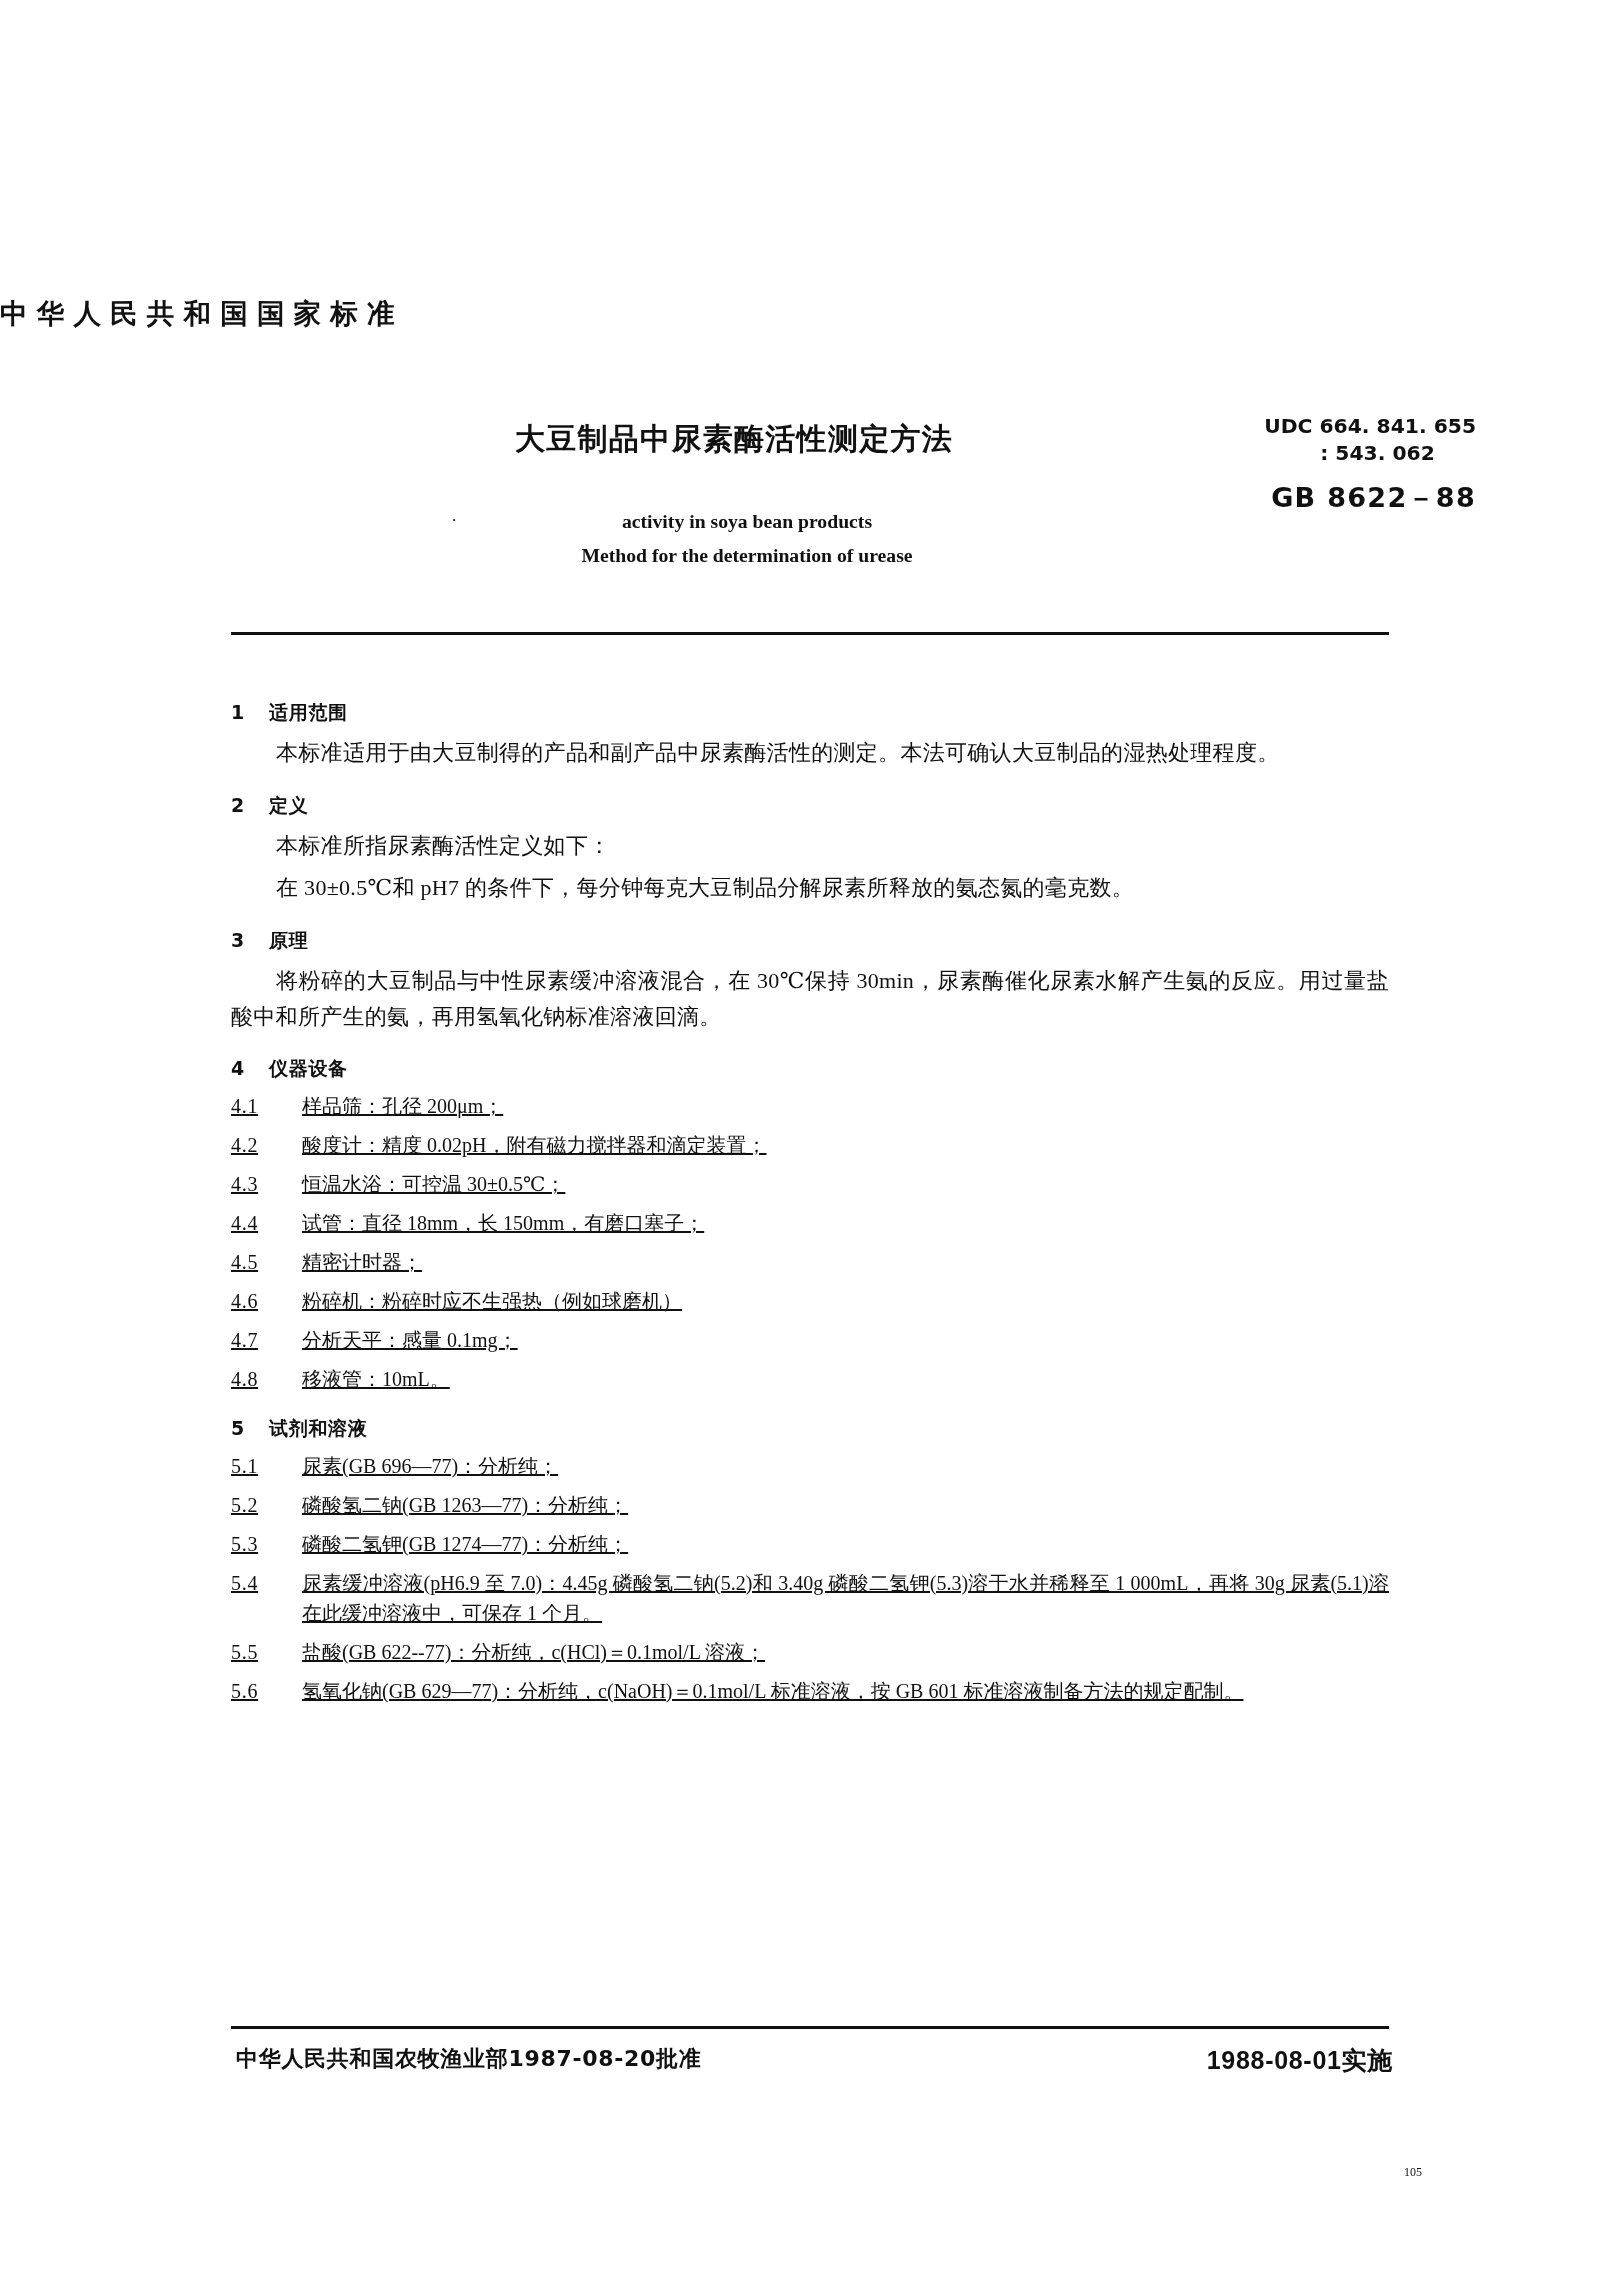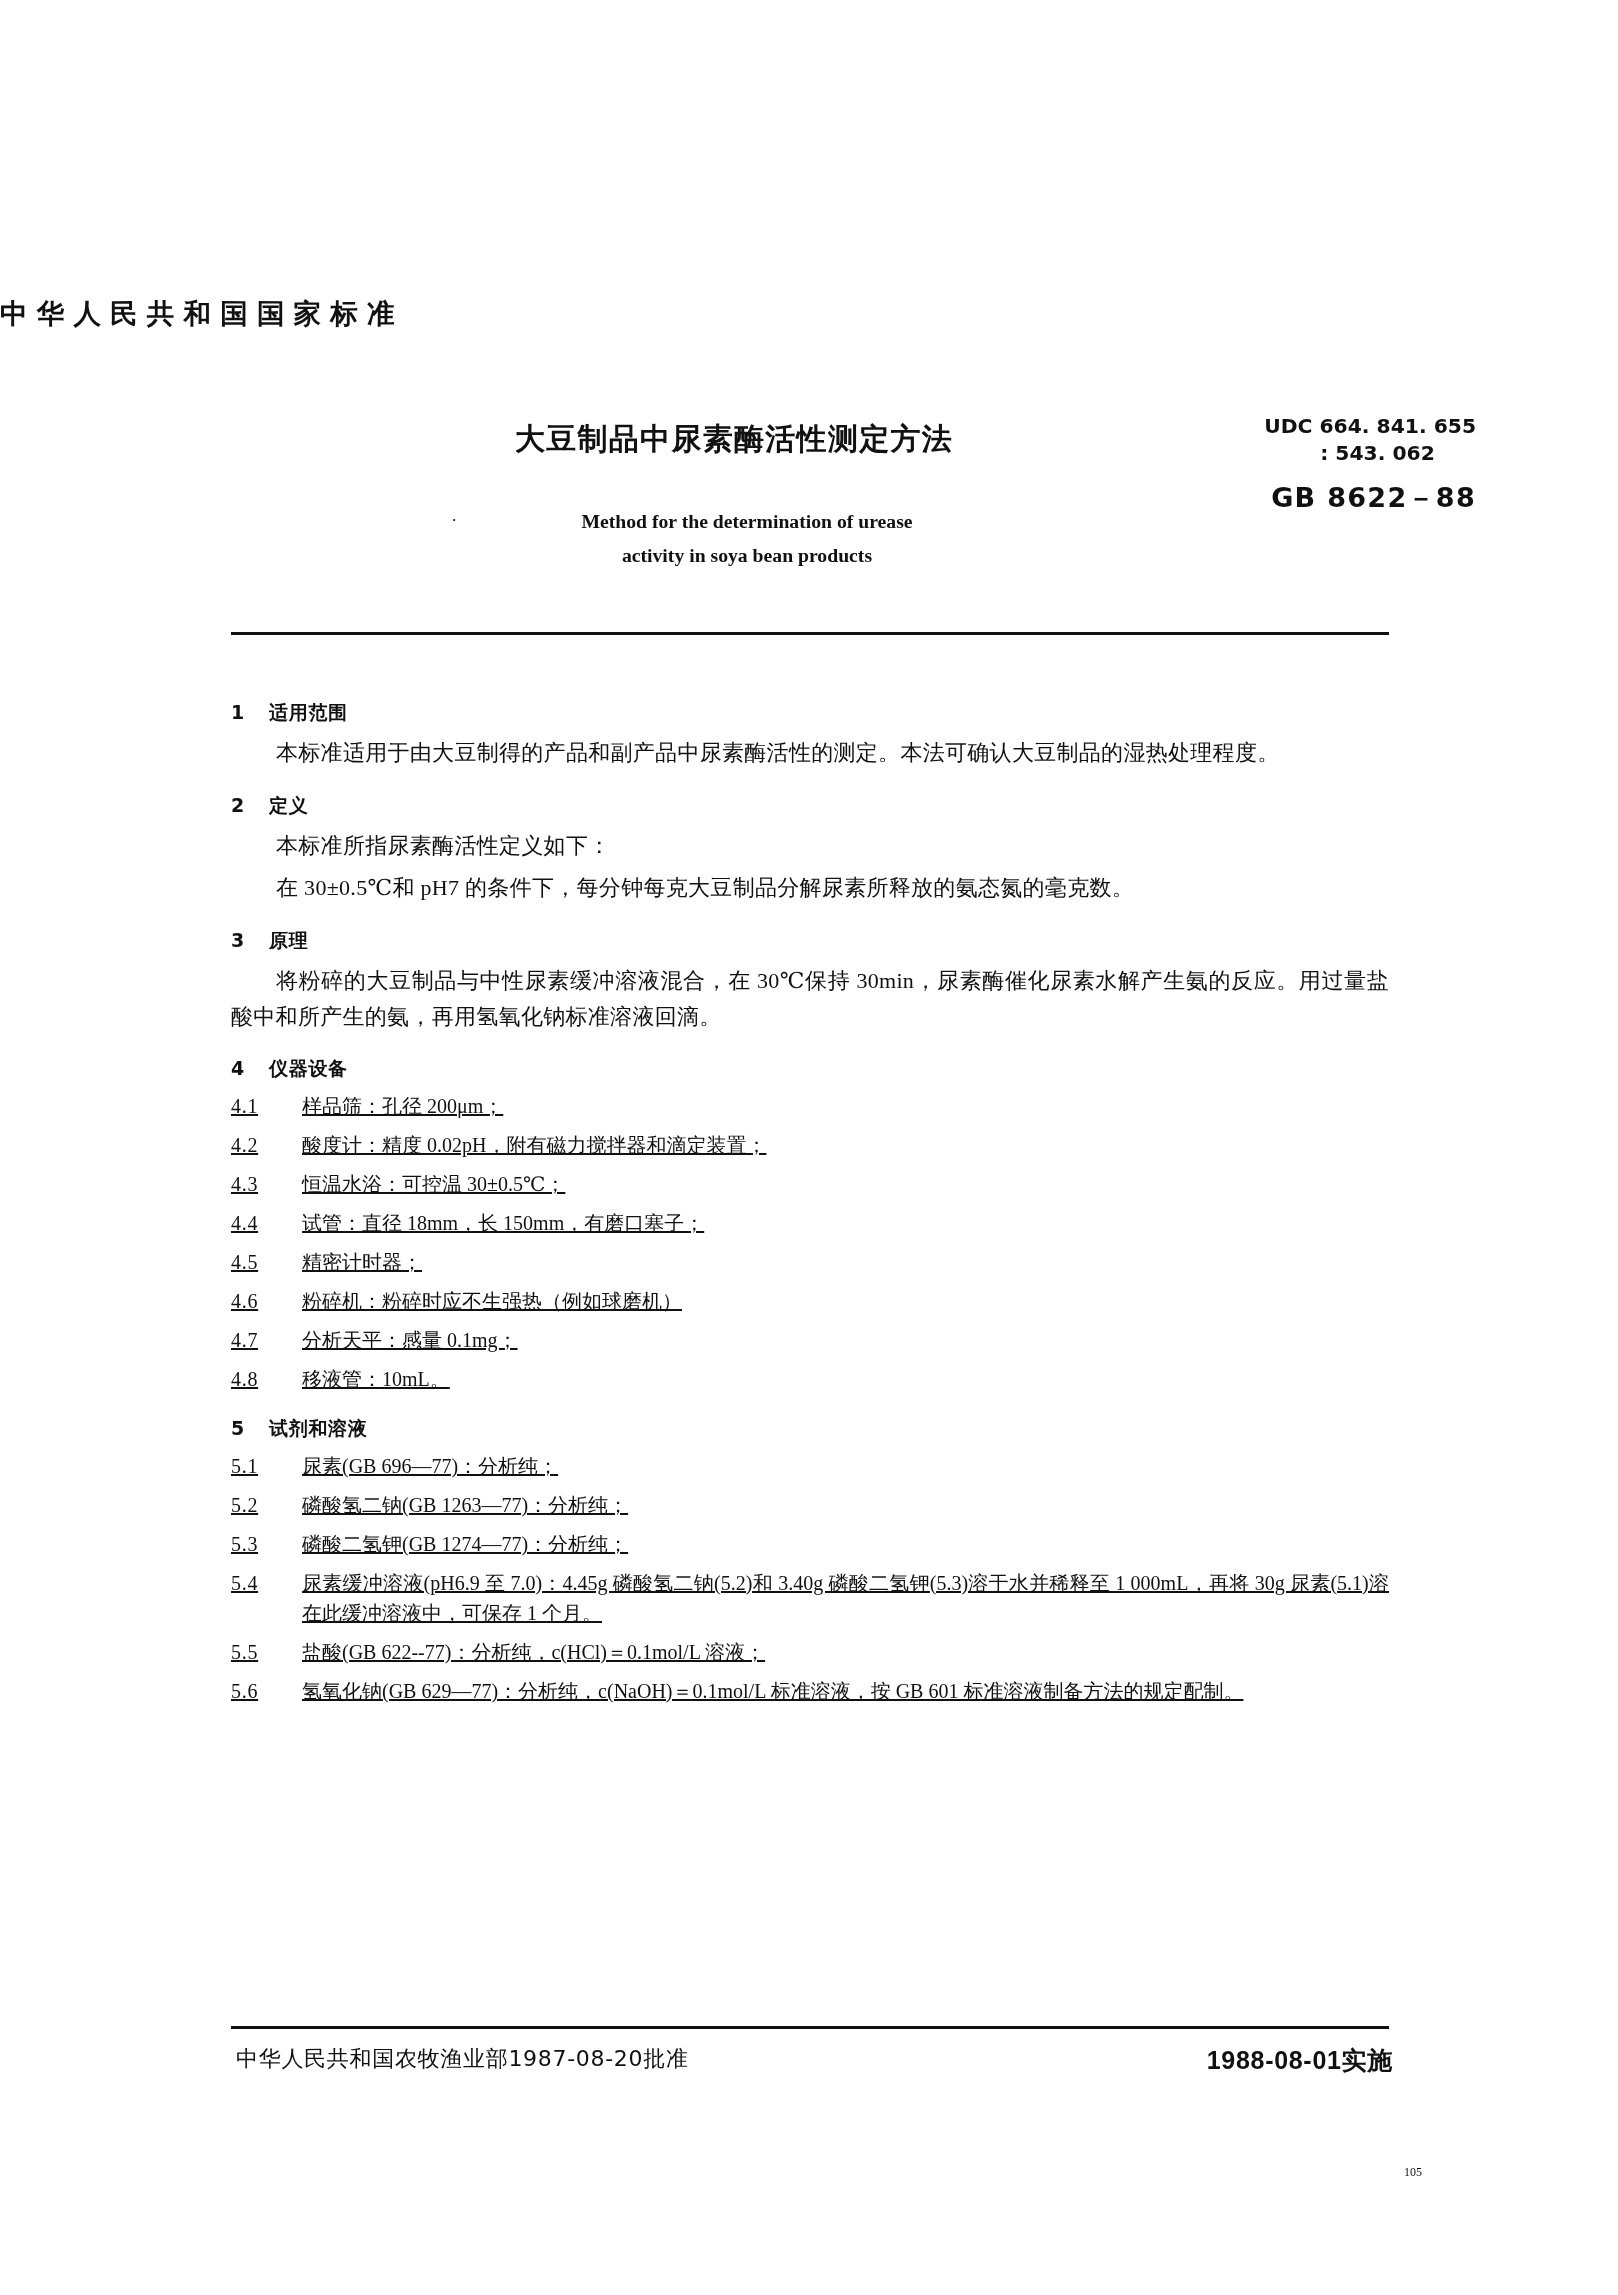--- a/index.html
+++ b/index.html
@@ -155,21 +155,21 @@
     text-align: justify;
   }
 
   
   .footer-left {
     position: absolute;
     left: 236px;
     top: 2044px;
     font-family: "DejaVu Sans", "Liberation Sans", sans-serif;
     font-size: 22px;
-    font-weight: normal;
+    font-weight: bold;
     letter-spacing: 0.7px;
     white-space: nowrap;
   }
   .footer-right {
     position: absolute;
     right: 226px;
     top: 2044px;
     font-family: Liberation Sans, sans-serif;
     font-size: 25px;
     font-weight: bold;
@@ -188,22 +188,22 @@
 <body>
 
 <div class="page">
 
   <div class="national-standard">中华人民共和国国家标准</div>
 
   <div class="doc-title">大豆制品中尿素酶活性测定方法</div>
 
   <div class="doc-subtitle-en">
     <span class="bullet">·</span>
+    <div>activity in soya bean products</div>
     <div>Method for the determination of urease</div>
-    <div>activity in soya bean products</div>
   </div>
 
   <div class="udc-block">
     <div>UDC  664. 841. 655</div>
     <div class="udc-line2">: 543. 062</div>
   </div>
 
   <div class="gb-number">GB  8622－88</div>
 
   <div class="rule-top"></div>

